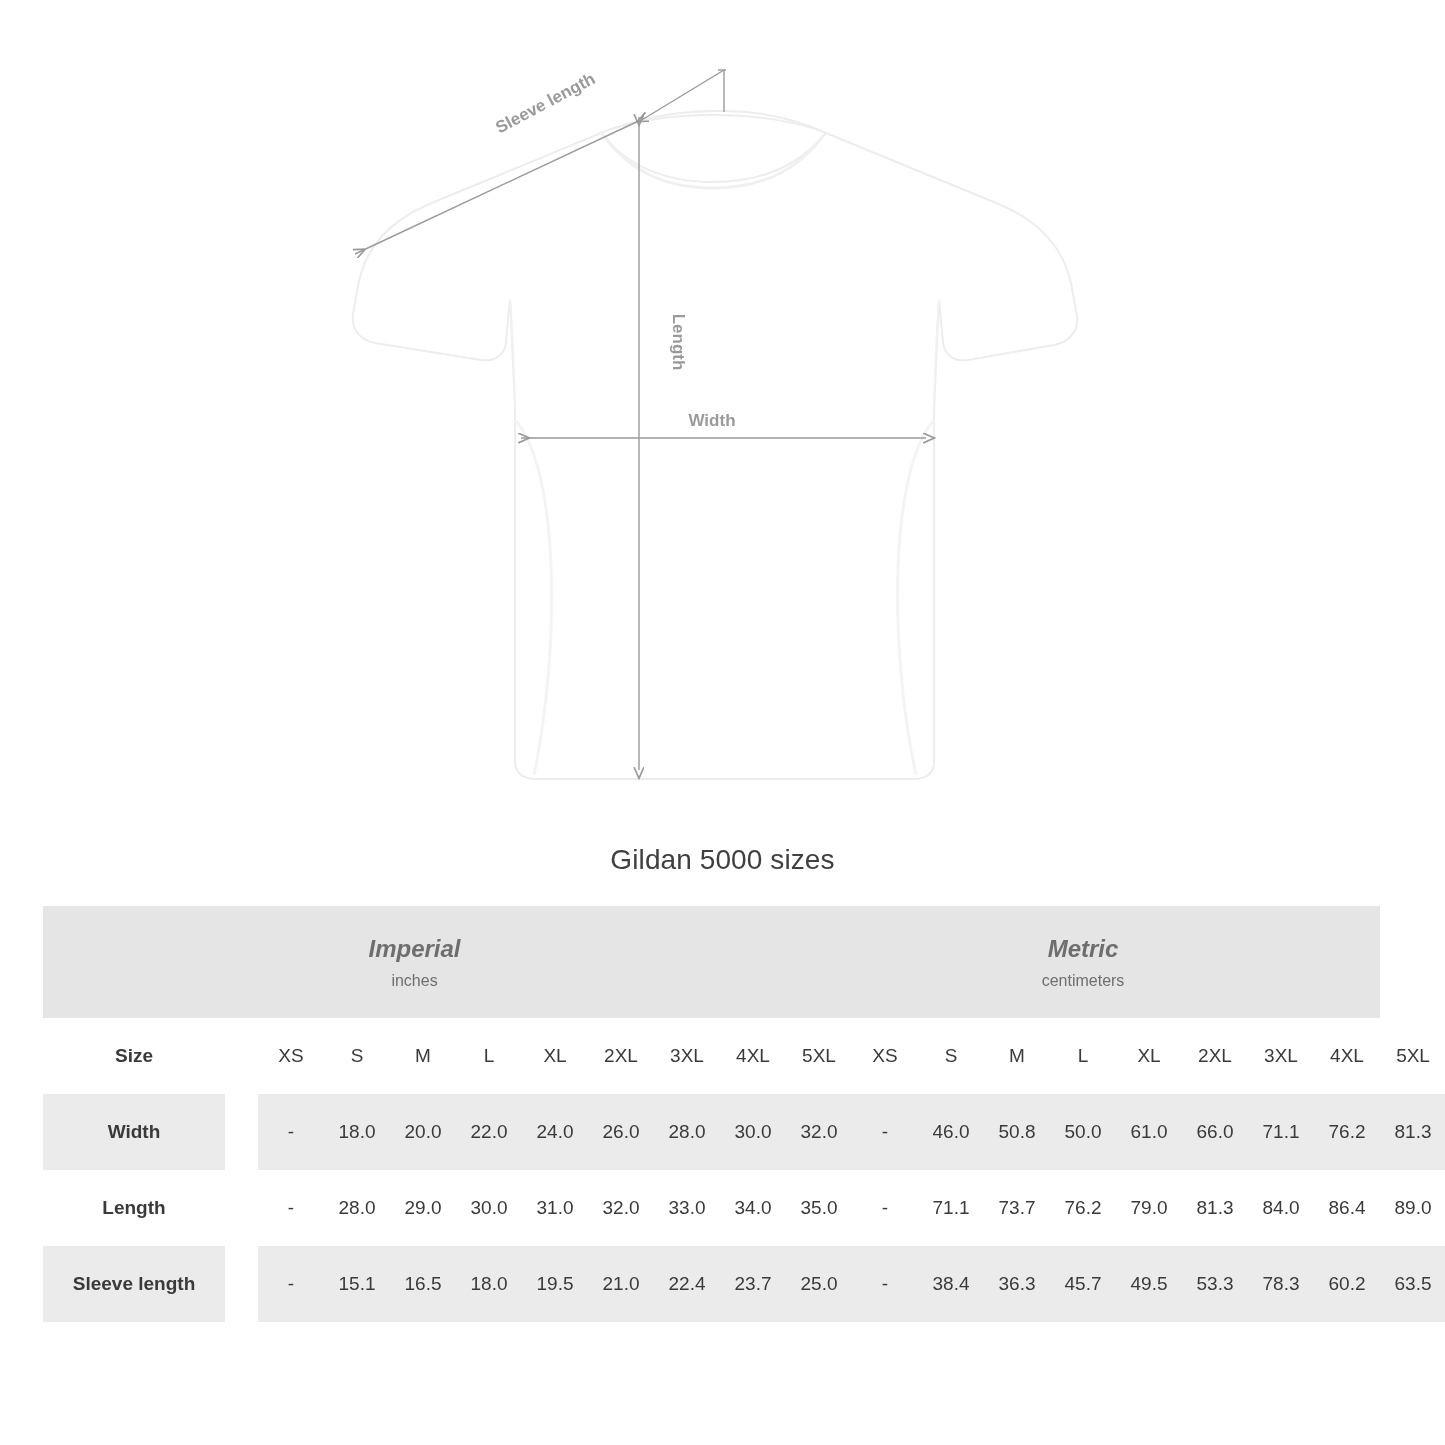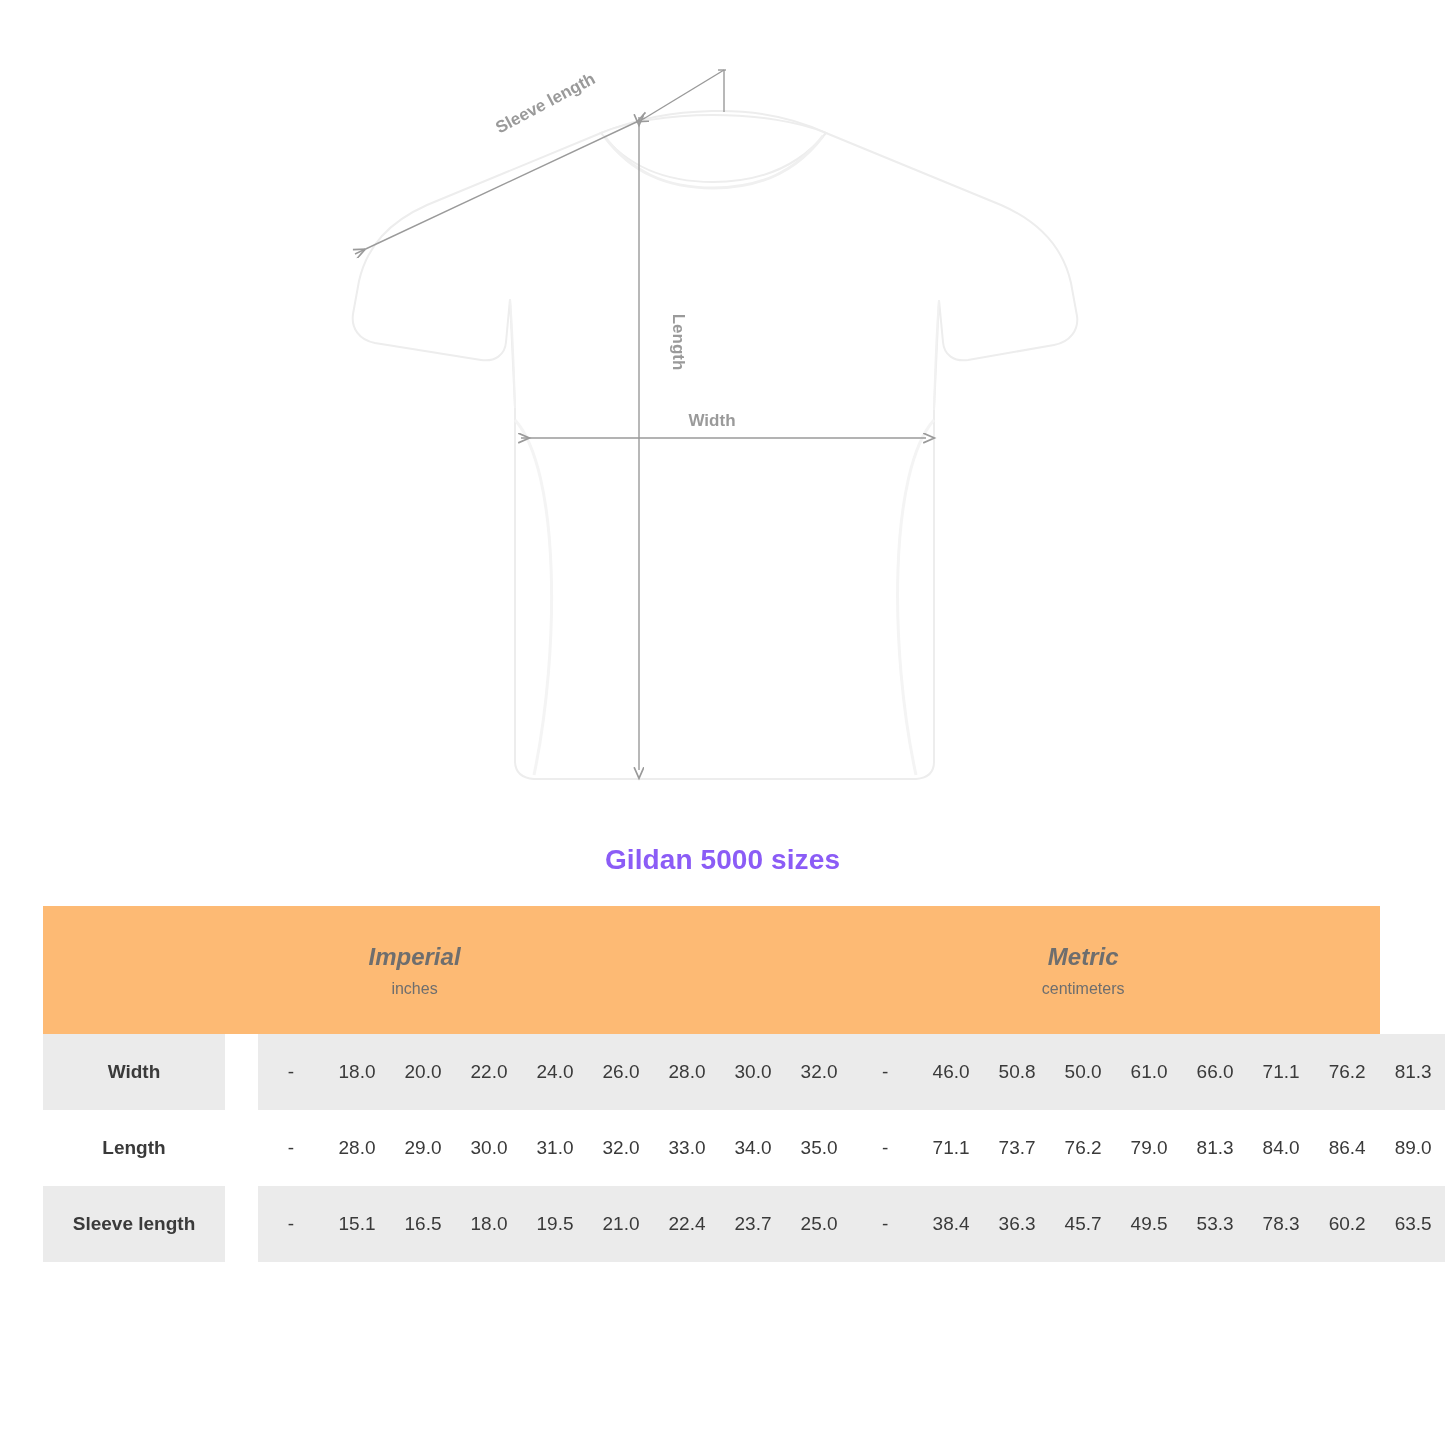--- a/index.html
+++ b/index.html
@@ -31,22 +31,22 @@
     display: block;
   }
 
   
   .title-block {
     text-align: center;
     margin-top: 14px;
   }
   .chart-title {
     font-size: 28px;
-    font-weight: bold;
-    color: #8b5cf6;
+    font-weight: normal;
+    color: #404040;
     letter-spacing: 0.1px;
   }
   .chart-note {
     margin-top: 16px;
     font-size: 17px;
     font-style: italic;
     color: #7a7a7a;
   }
 
   
@@ -60,23 +60,23 @@
     table-layout: fixed;
   }
   table.size-table td,
   table.size-table th {
     text-align: center;
     vertical-align: middle;
     font-weight: normal;
   }
 
   .unit-header-row td {
-    background: #fdba74;
+    background: #e5e5e5;
     height: 112px;
-    padding: 8px;
+    padding: 0;
   }
   .unit-title {
     font-size: 24px;
     font-style: italic;
     font-weight: bold;
     color: #6e6e6e;
     line-height: 1.25;
   }
   .unit-sub {
     font-size: 16px;
@@ -226,20 +226,42 @@
         <td colspan="10">
           <div class="unit-title">Imperial</div>
           <div class="unit-sub">inches</div>
         </td>
         <td colspan="9">
           <div class="unit-title">Metric</div>
           <div class="unit-sub">centimeters</div>
         </td>
       </tr>
 
+      <tr class="head-row">
+        <td class="rowlabel">Size</td>
+        <td class="spacer"></td>
+        <td>XS</td>
+        <td>S</td>
+        <td>M</td>
+        <td>L</td>
+        <td>XL</td>
+        <td>2XL</td>
+        <td>3XL</td>
+        <td>4XL</td>
+        <td>5XL</td>
+        <td>XS</td>
+        <td>S</td>
+        <td>M</td>
+        <td>L</td>
+        <td>XL</td>
+        <td>2XL</td>
+        <td>3XL</td>
+        <td>4XL</td>
+        <td>5XL</td>
+      </tr>
 
       <tr class="data-row shaded">
         <td class="rowlabel">Width</td>
         <td class="spacer"></td>
         <td>-</td>
         <td>18.0</td>
         <td>20.0</td>
         <td>22.0</td>
         <td>24.0</td>
         <td>26.0</td>

